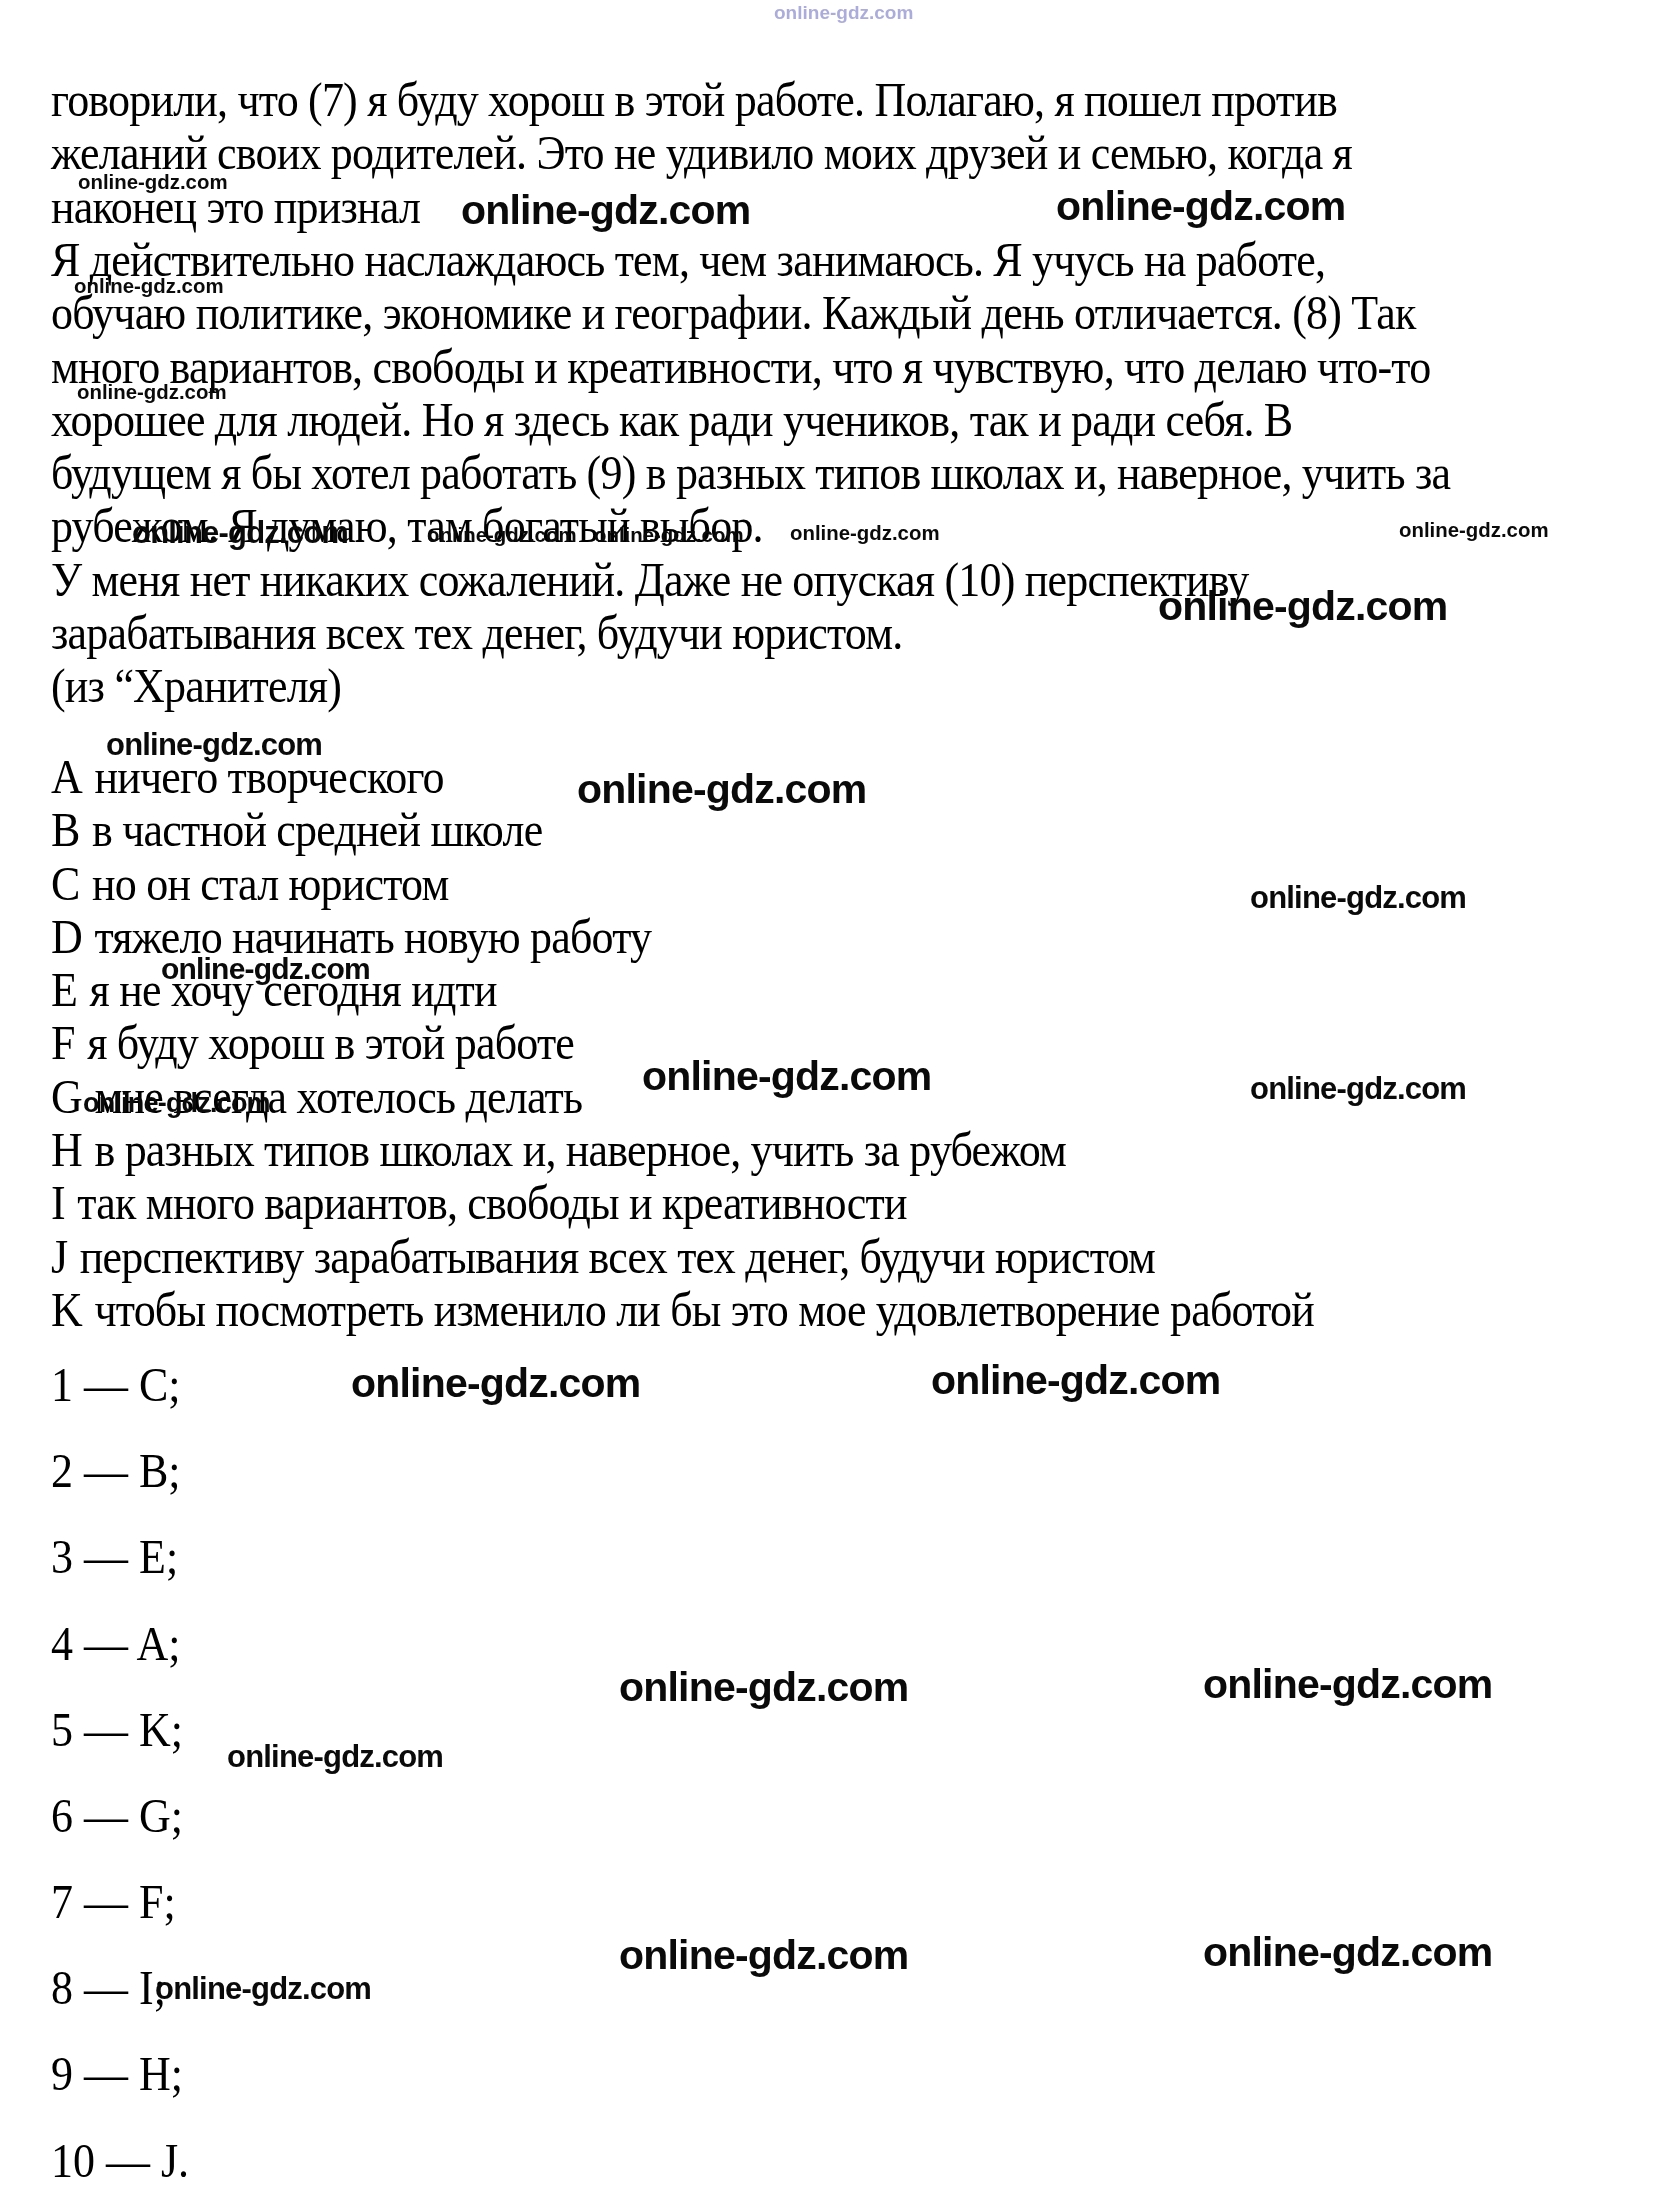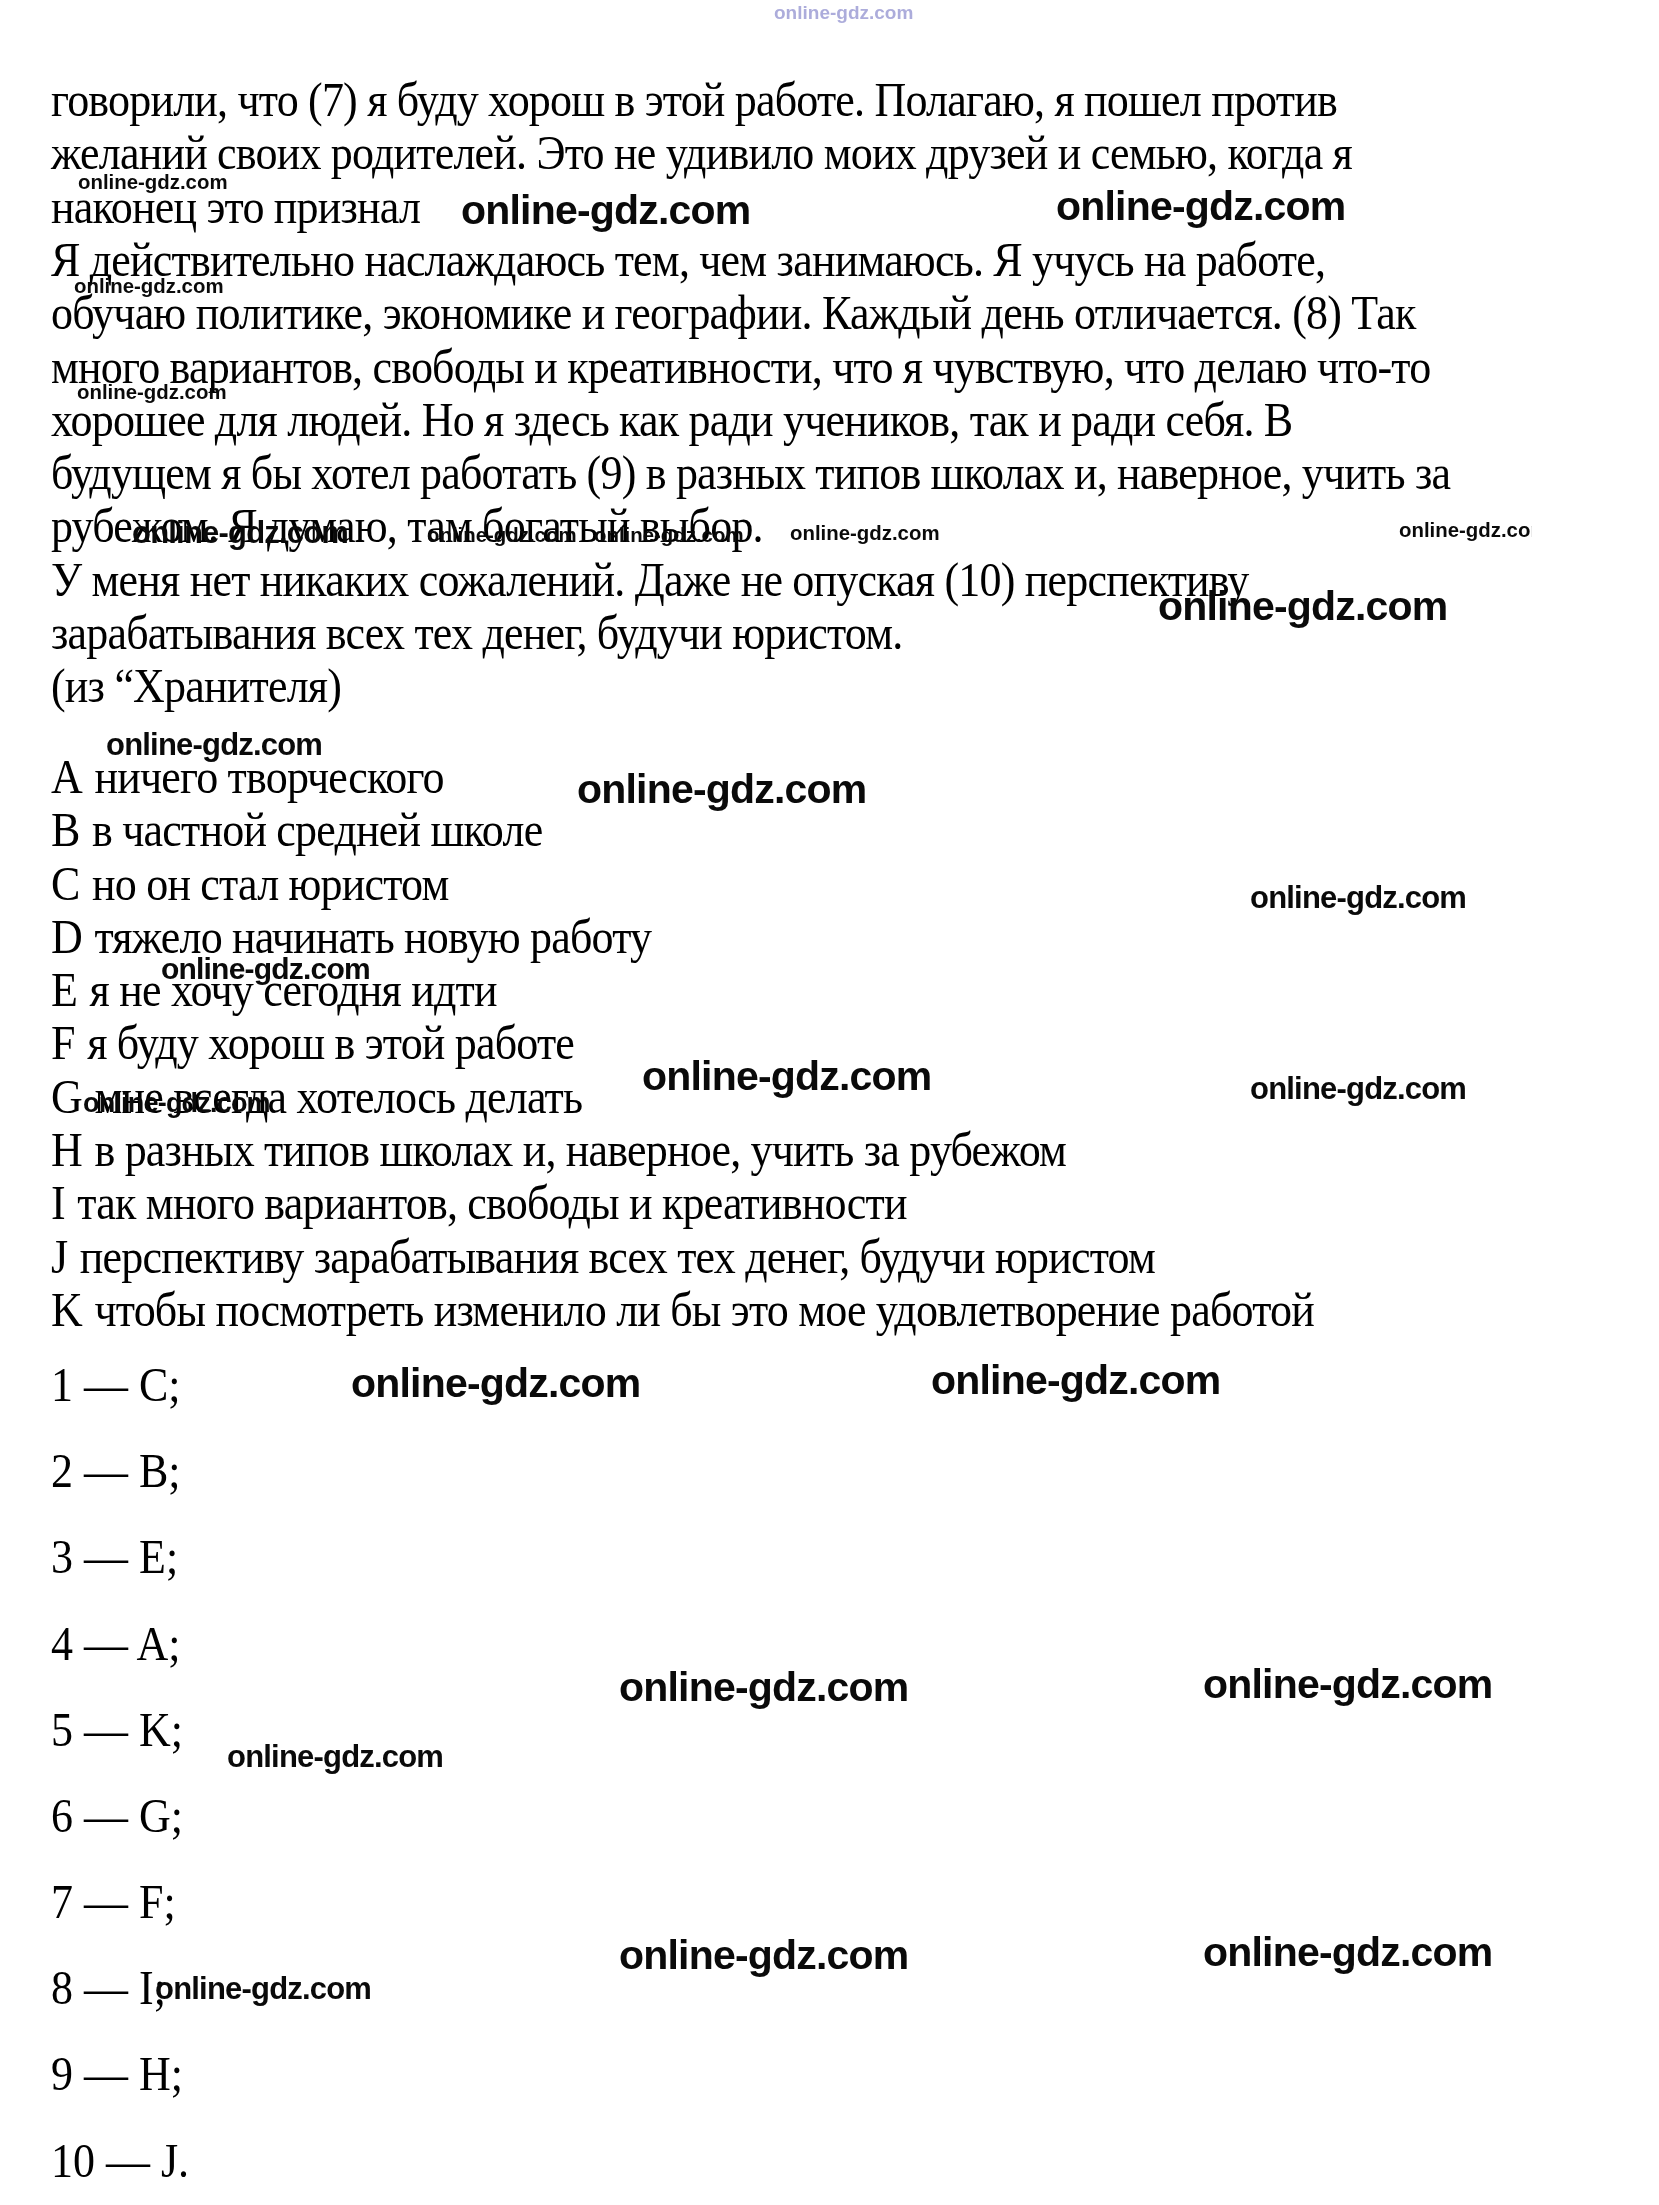--- a/index.html
+++ b/index.html
@@ -8,20 +8,21 @@
     background: #ffffff;
   }
   .page {
     position: relative;
     width: 1532px;
     height: 2205px;
     background: #ffffff;
     overflow: hidden;
     font-family: "Liberation Serif", serif;
     color: #000000;
+    padding-left: 24px;
   }
   
   .tl {
     position: absolute;
     left: 51px;
     font-size: 44px;
     line-height: 1.1;
     letter-spacing: -0.8px;
     white-space: nowrap;
     transform: scaleY(1.08);

